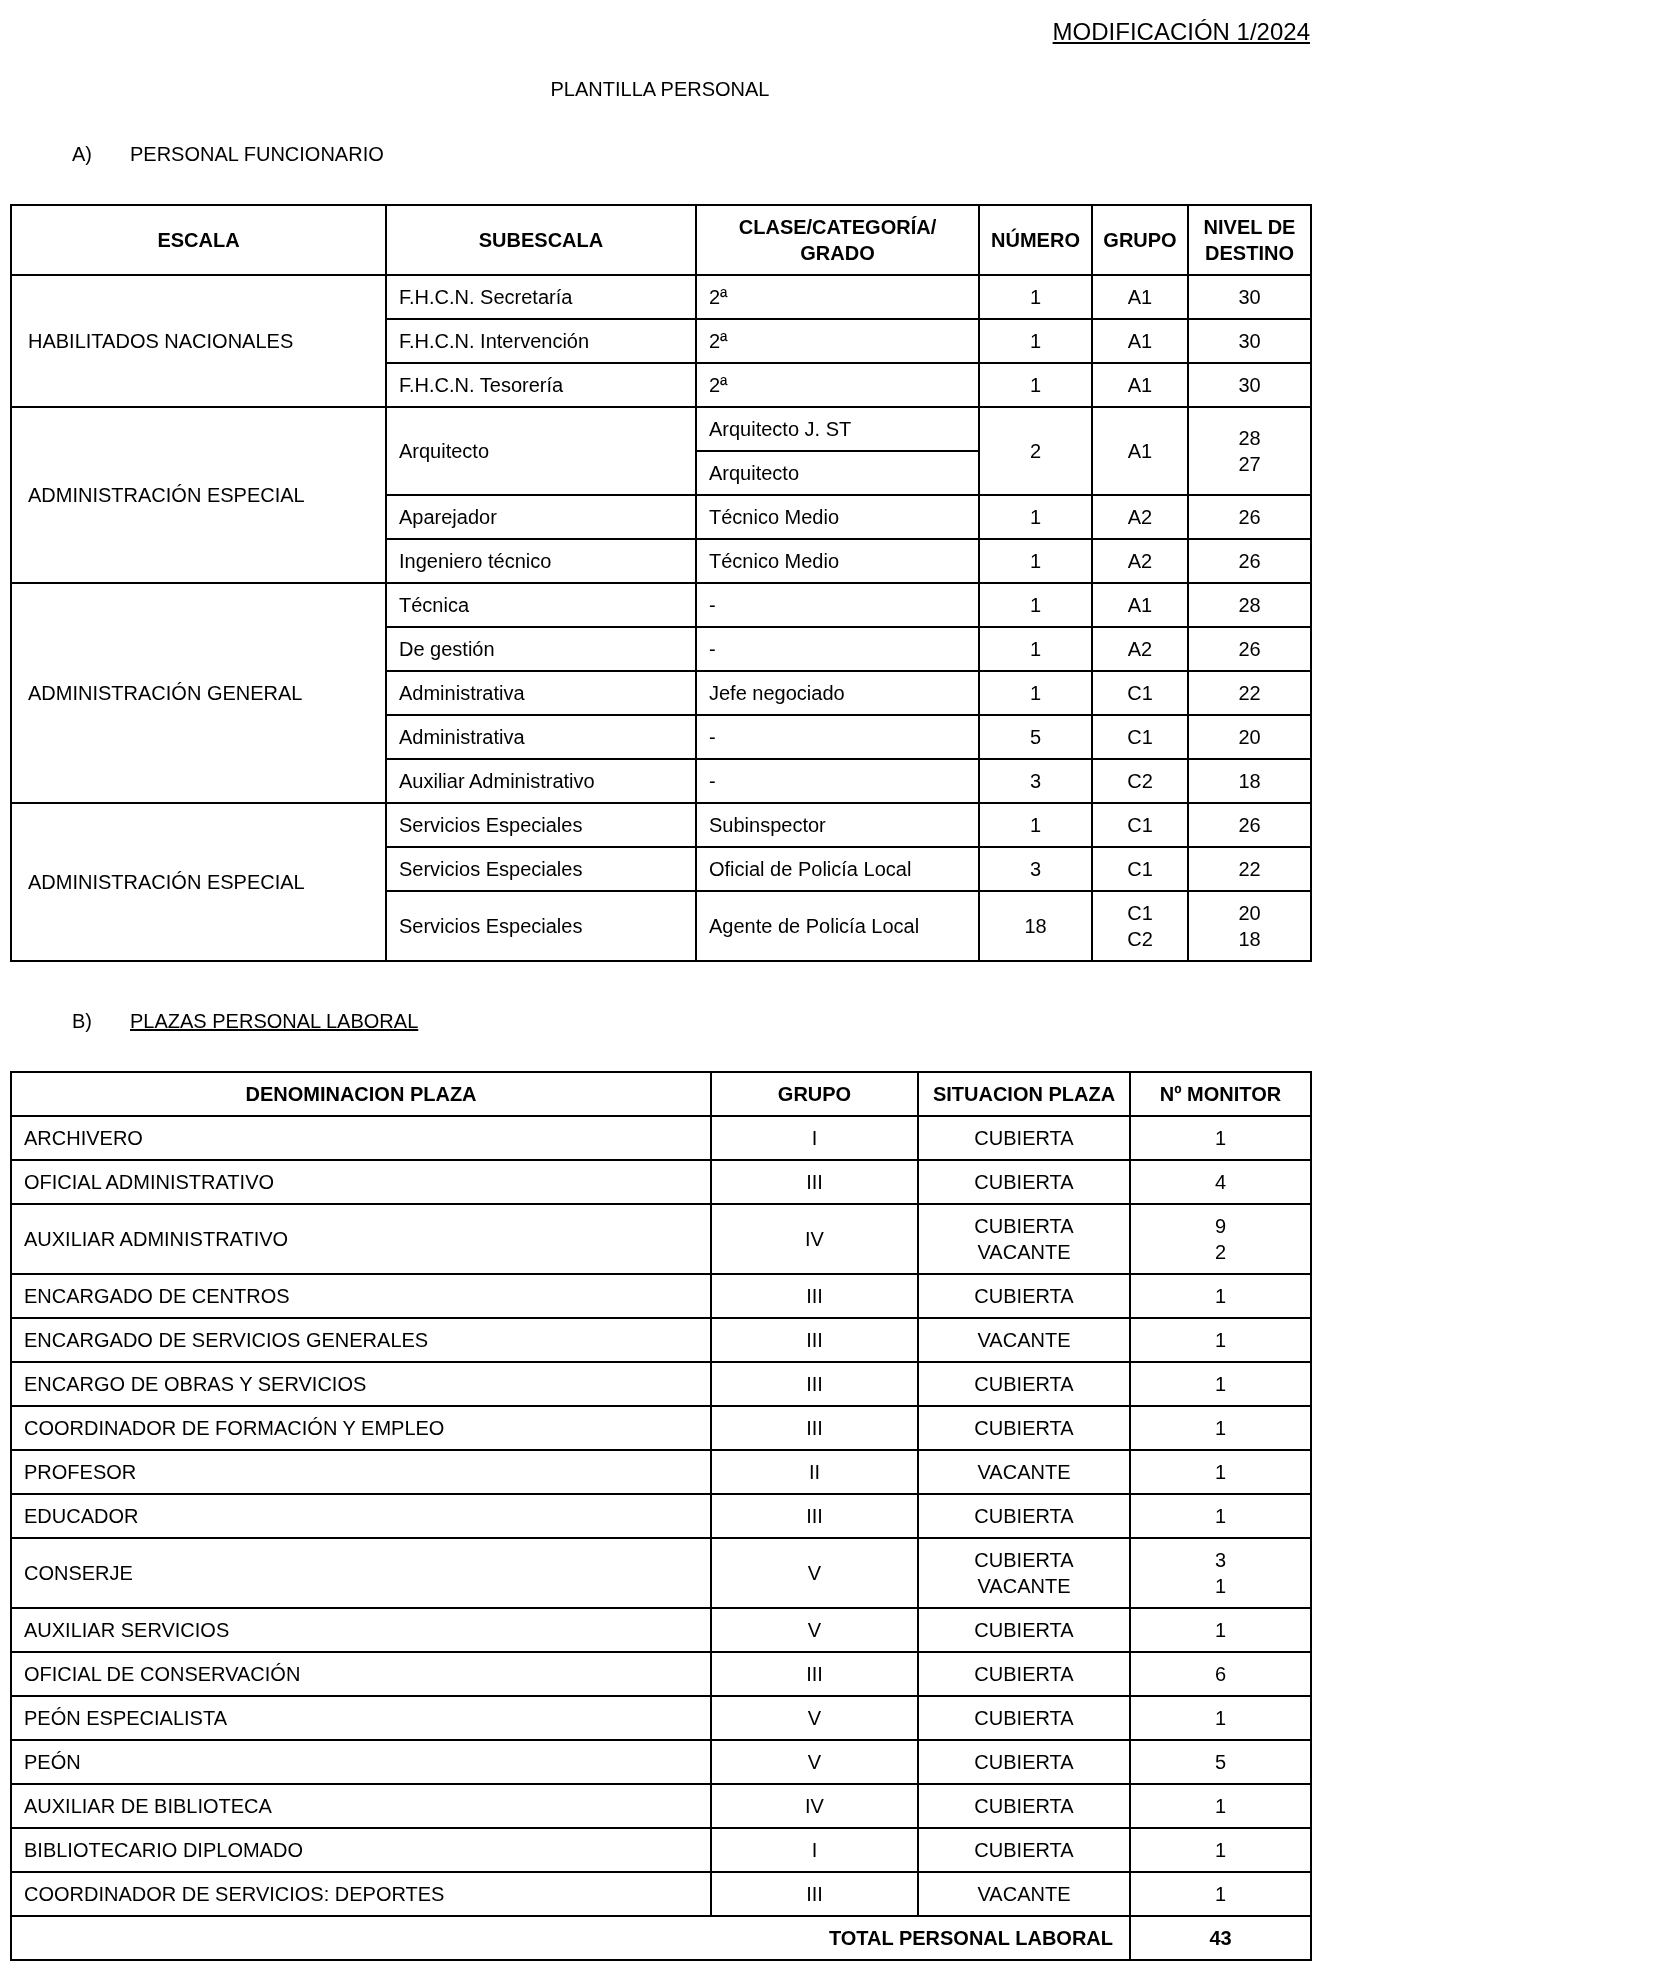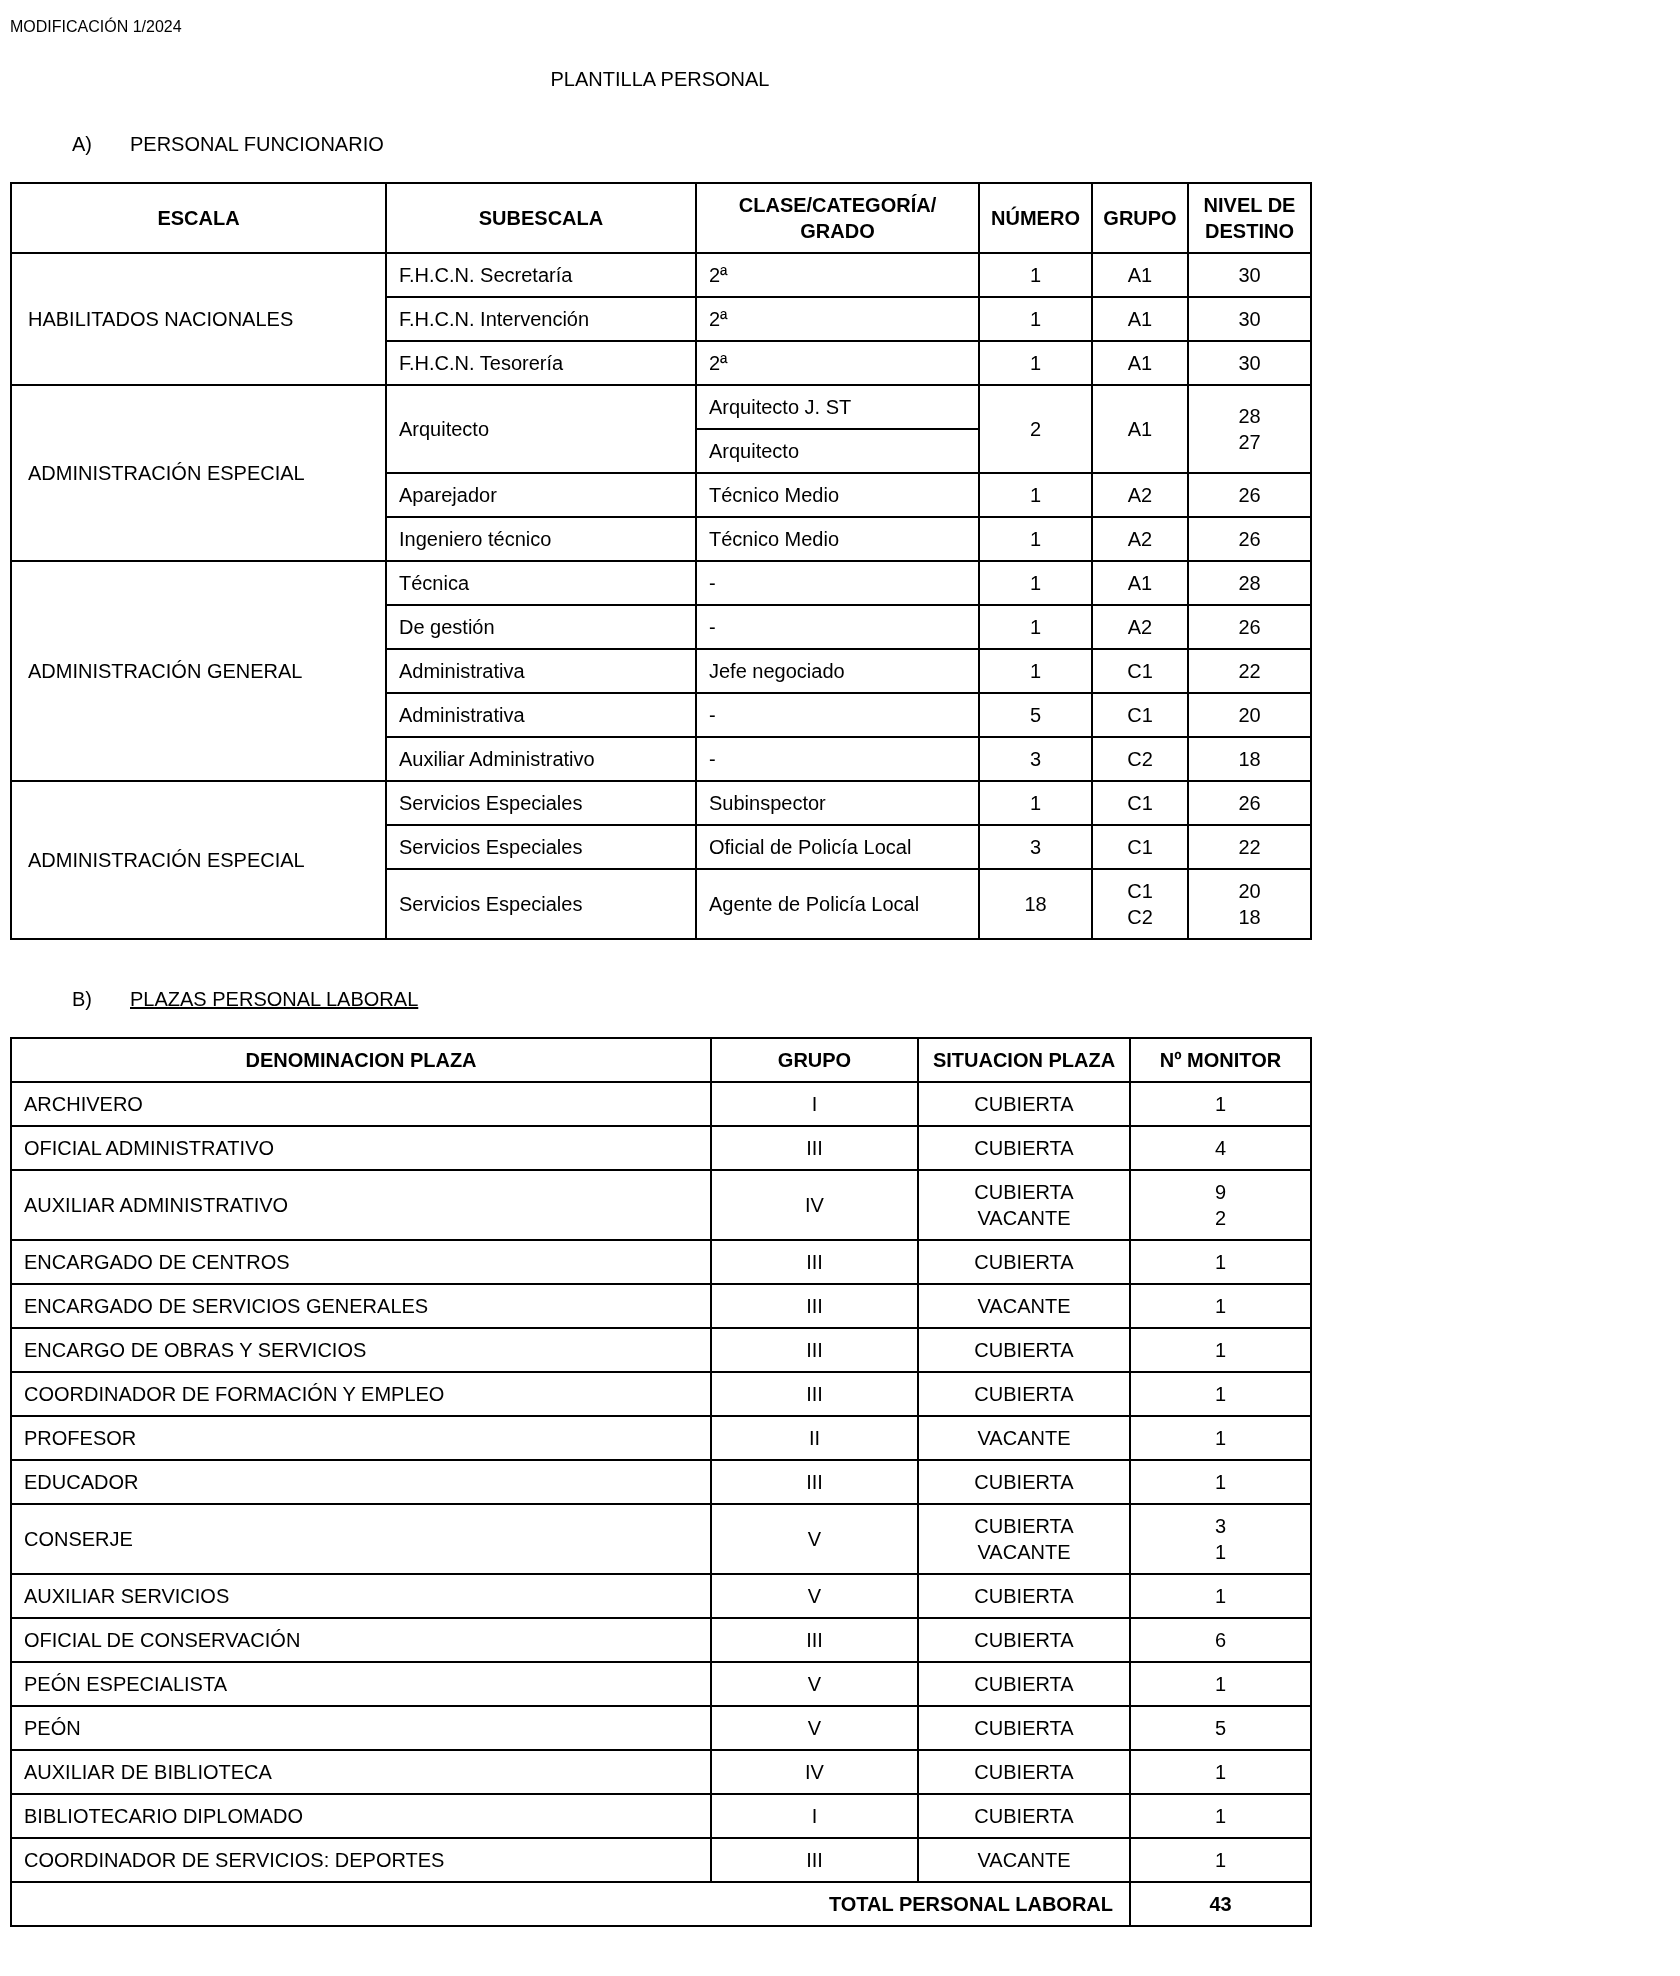--- a/index.html
+++ b/index.html
@@ -8,31 +8,31 @@
     width: 1680px;
     min-height: 1976px;
     background: #ffffff;
     color: #000000;
     font-family: "Liberation Sans", "DejaVu Sans", sans-serif;
     font-size: 20px;
   }
   .page { padding: 18px 10px 40px 10px; }
   .content { width: 1300px; }
 
-  .doc-title    { text-align: left; margin: 0; font-size: 16px; font-weight: normal; }
+  .doc-title    { text-align: right; margin: 0; font-size: 24px; font-weight: normal; text-decoration: underline; }
   .doc-subtitle { text-align: center; margin: 32px 0 16px 0; font-size: 20px; font-weight: normal; }
 
   .section-heading { margin: 42px 0 0 62px; font-size: 20px; }
   .section-heading .sec-label { display: inline-block; width: 58px; }
 
   table.tbl {
     border-collapse: collapse;
     width: 1300px;
     table-layout: fixed;
-    margin-top: 26px;
+    margin-top: 38px;
   }
   .tbl th, .tbl td {
     border: 2px solid #000;
     padding: 8px 12px;
     line-height: 1.3;
     vertical-align: middle;
     overflow: hidden;
   }
   .tbl th {
     font-weight: bold;

